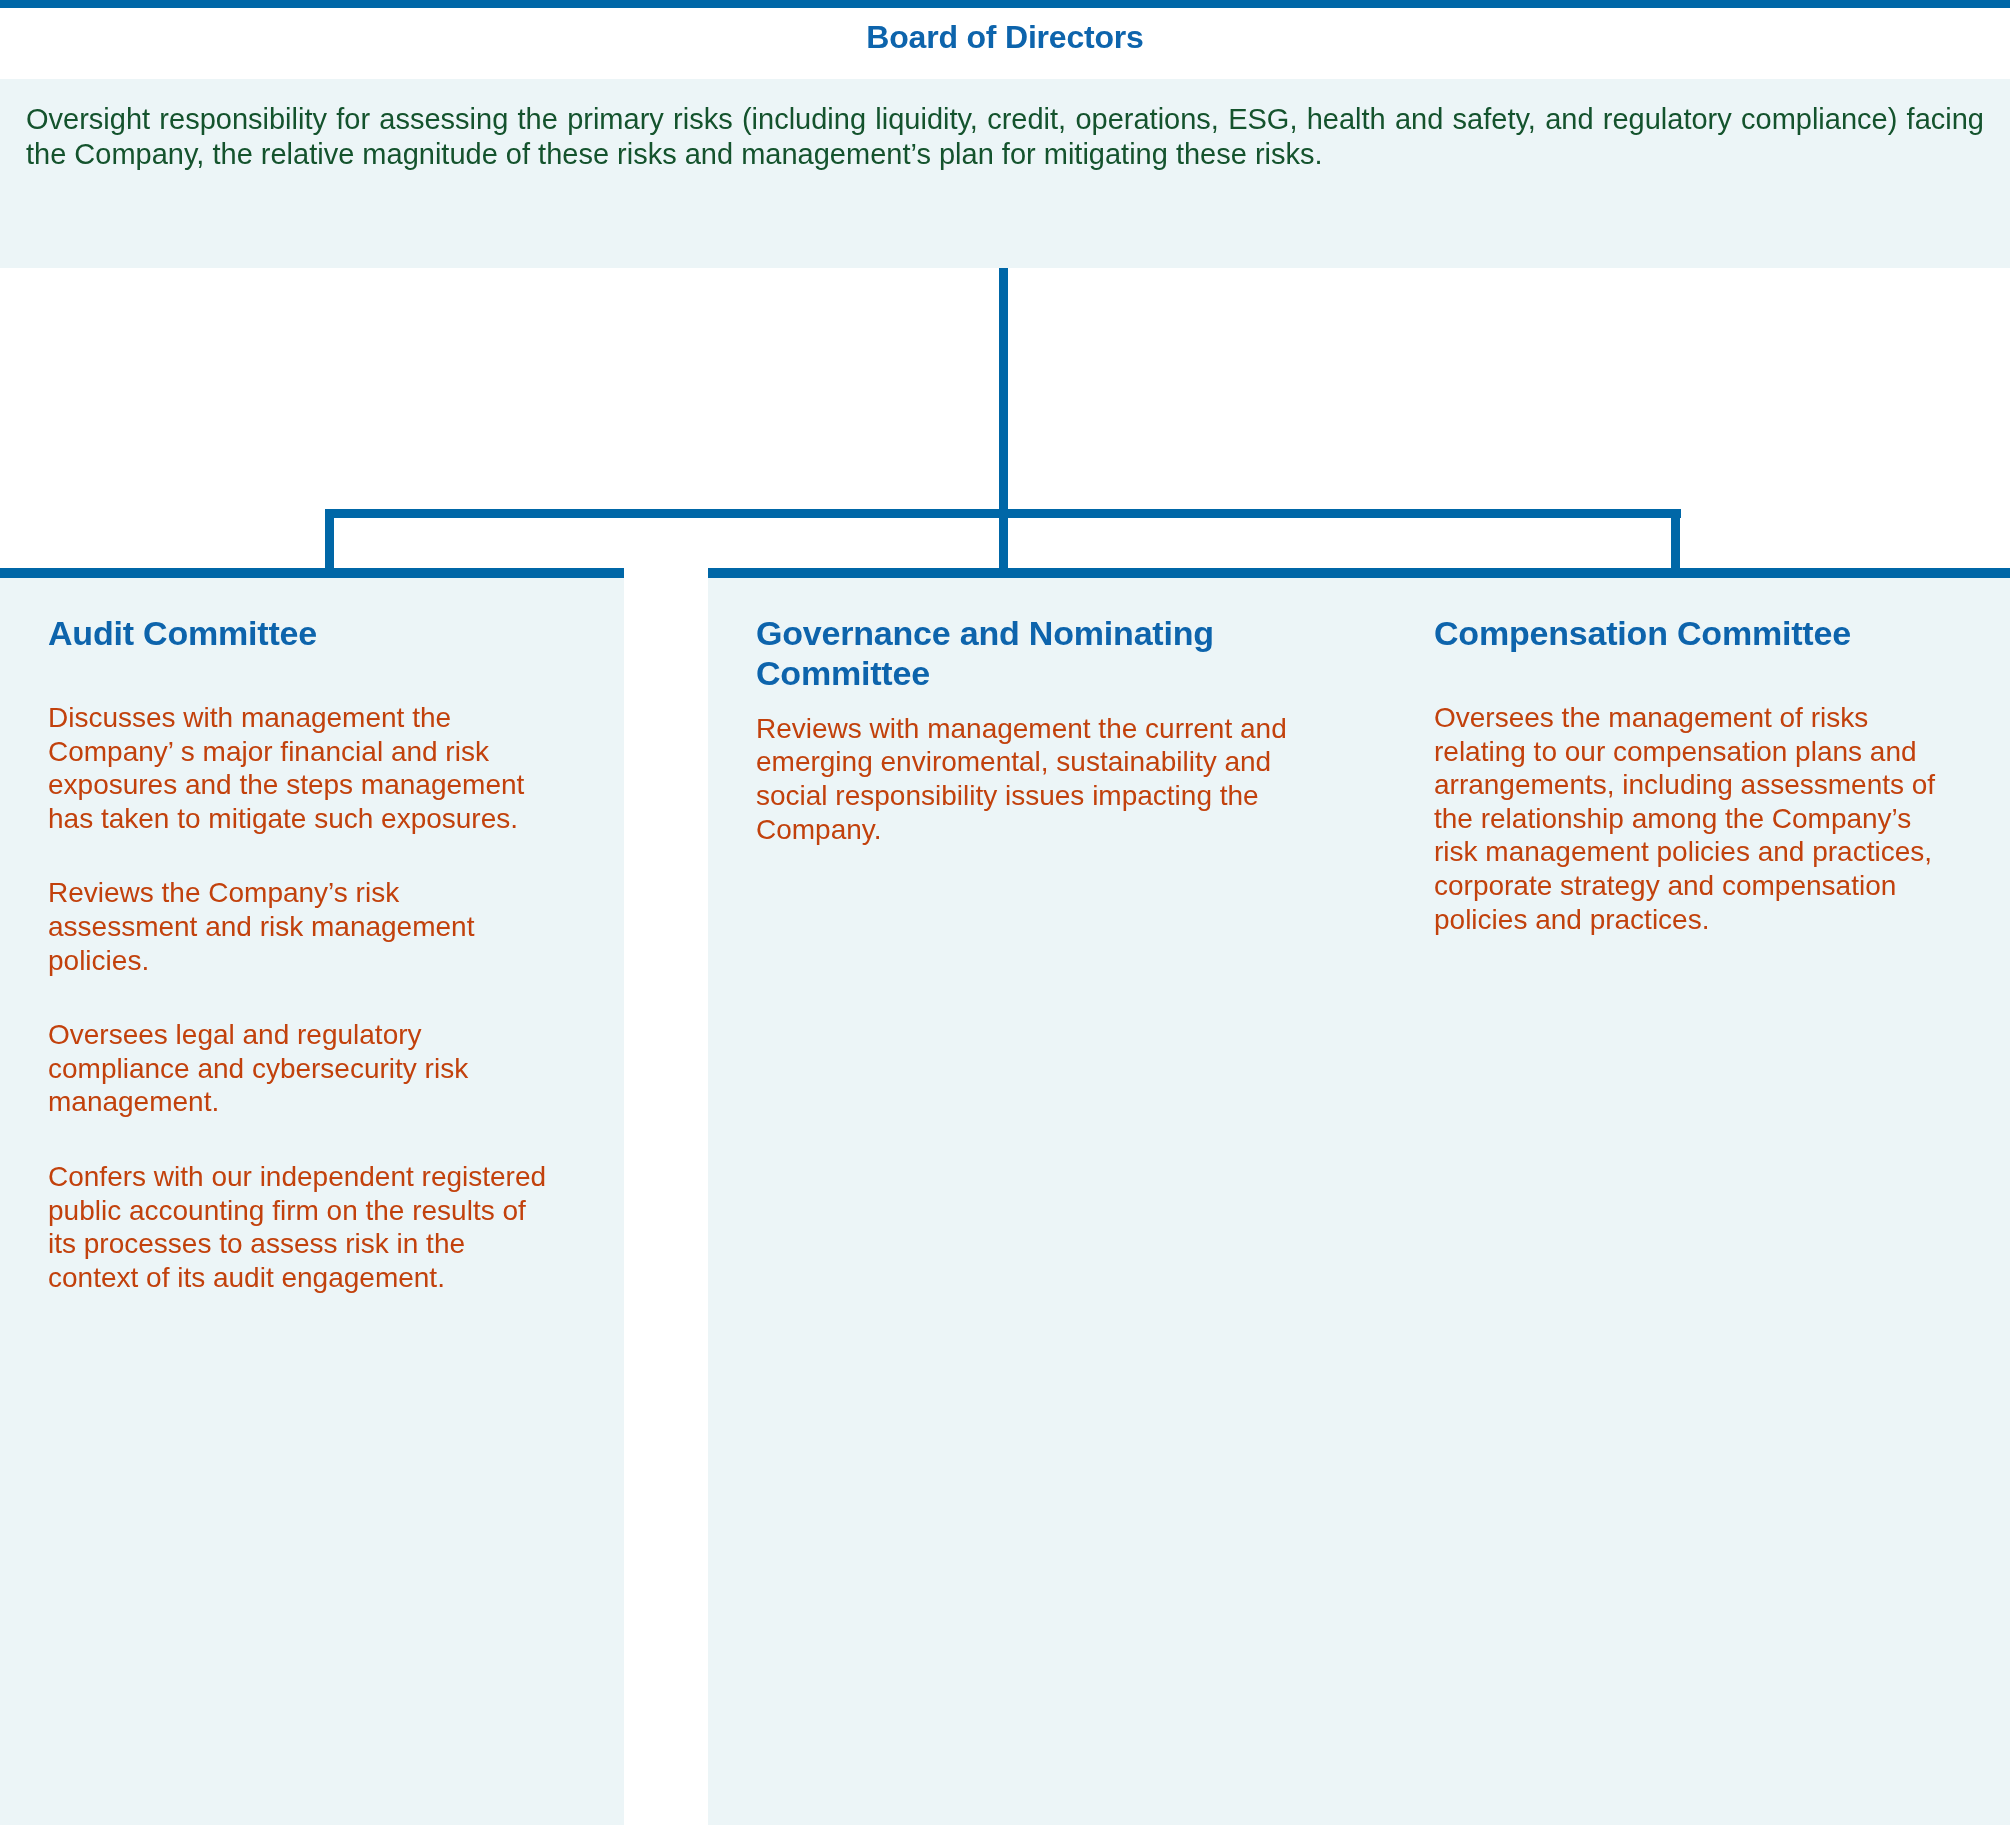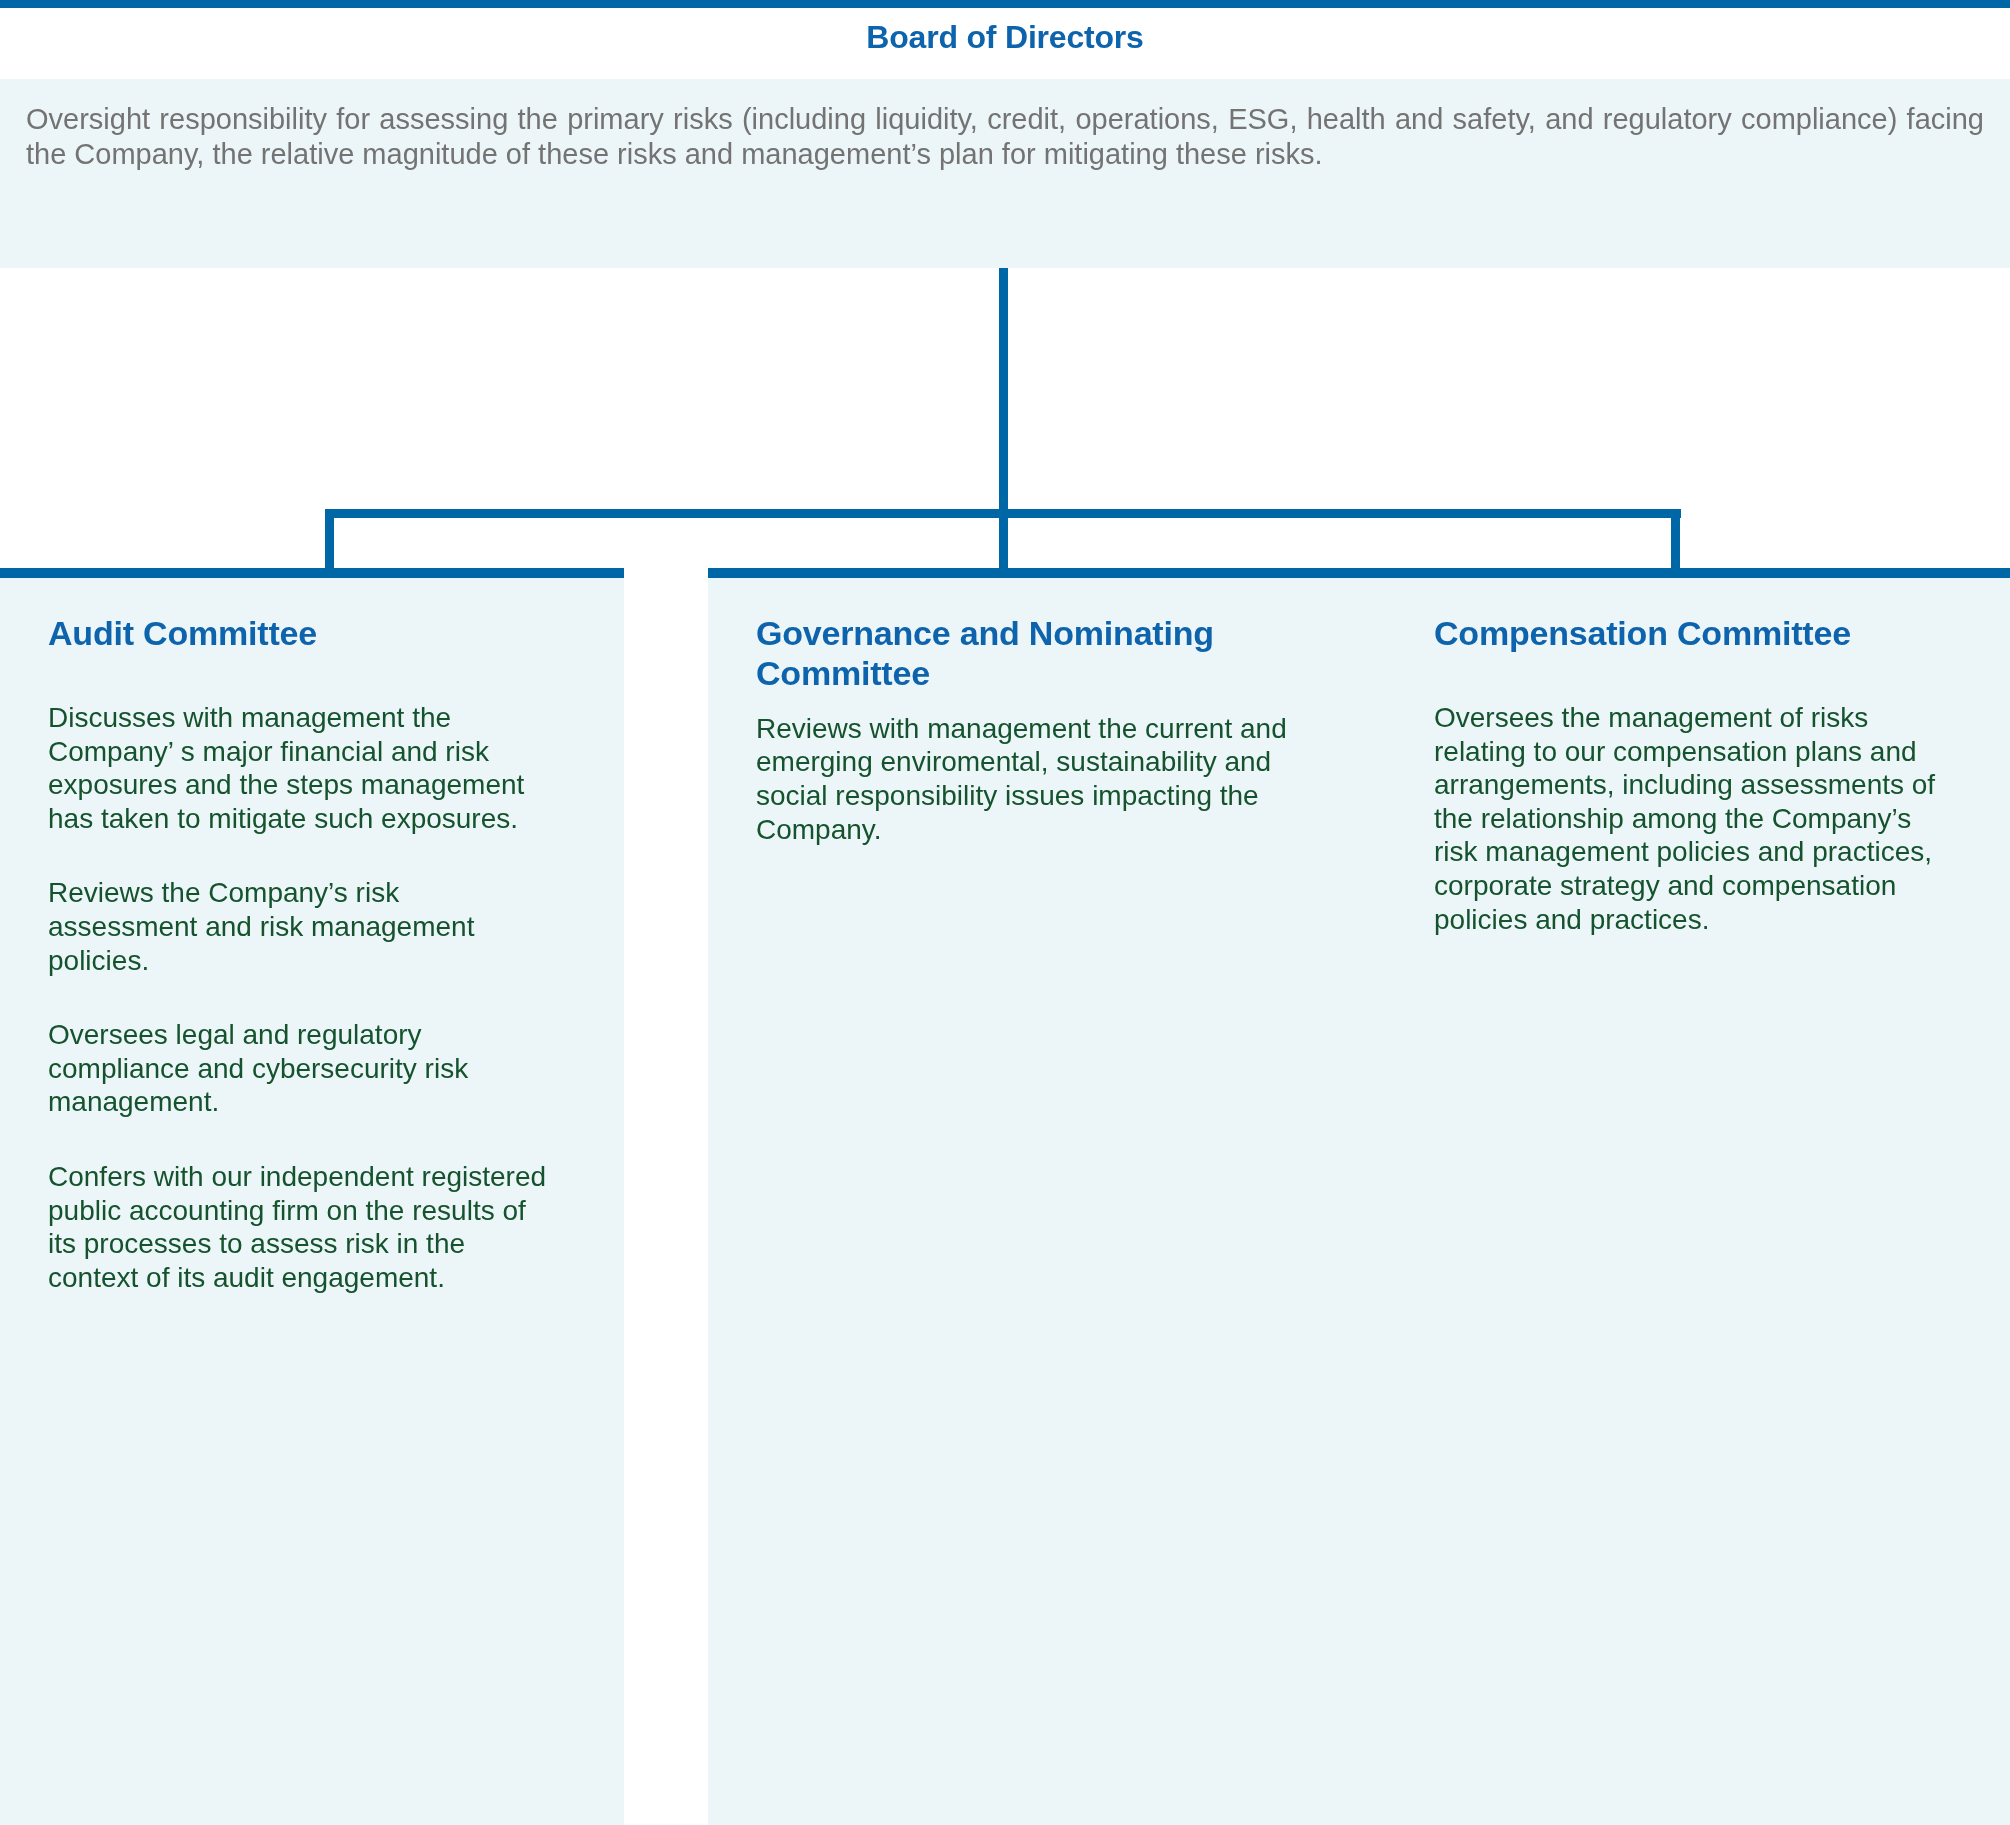--- a/index.html
+++ b/index.html
@@ -49,21 +49,21 @@
     top: 79px;
     width: 2010px;
     height: 189px;
     background: #ecf5f7;
     box-sizing: border-box;
     padding: 23px 26px 0 26px;
   }
   .board-desc-text {
     font-size: 29px;
     line-height: 1.22;
-    color: #737373;
+    color: #14532d;
     text-align: justify;
     text-justify: inter-word;
   }
 
   
   .conn {
     position: absolute;
     background: #0067a7;
   }
   .conn-trunk {
@@ -118,21 +118,21 @@
     line-height: 1.18;
     letter-spacing: -0.2px;
     margin: 0 0 0 0;
   }
   .committee-body {
     margin-top: 48px;
   }
   .committee-para {
     font-size: 28px;
     line-height: 1.2;
-    color: #14532d;
+    color: #c2410c;
     margin: 0 0 41px 0;
   }
   .committee-para:last-child { margin-bottom: 0; }
 
   .col-2 .committee-body { margin-top: 18.6px; }
   .col-3 .committee-body { margin-top: 48px; }
 </style>
 </head>
 <body>
 

